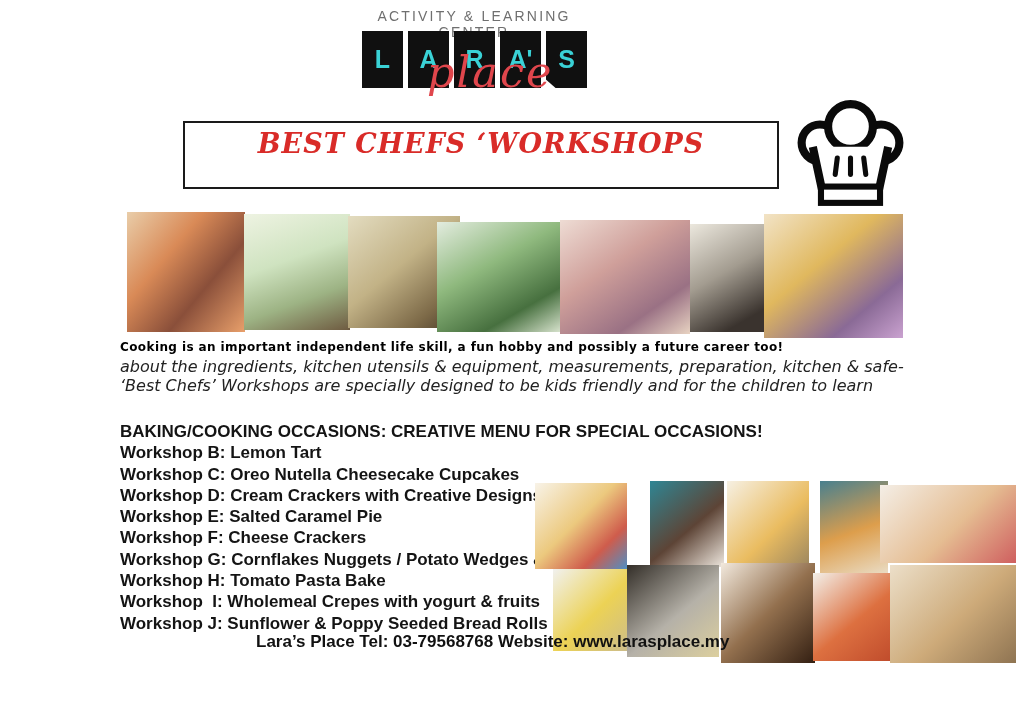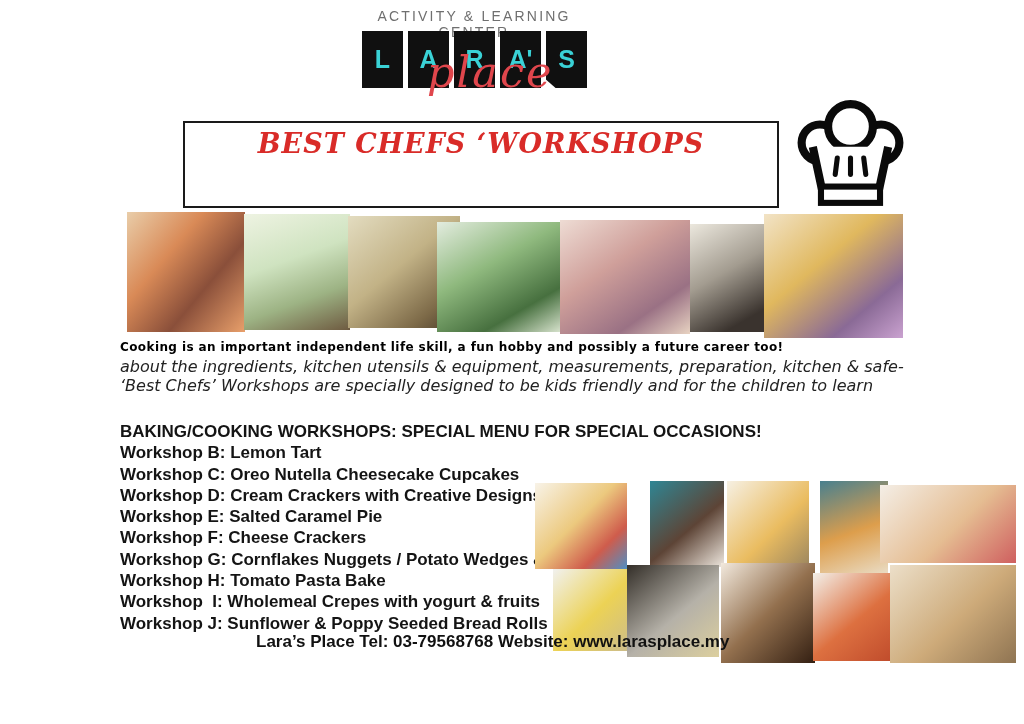--- a/index.html
+++ b/index.html
@@ -15,21 +15,21 @@
   .logo-block { position:relative; width:41px; height:57px; background:#101010;
                 display:flex; align-items:center; justify-content:center;
                 color:var(--logo-cyan); font-weight:bold; font-size:25px;
                 font-family:"Liberation Sans", sans-serif; }
   .logo-block:last-child .notch { position:absolute; left:-3px; bottom:-3px; width:16px; height:14px;
                 background:#fff; clip-path:polygon(0 0, 0 100%, 100% 100%); }
   .logo-script { position:absolute; left:427px; top:47px; font-family:"DejaVu Serif", serif;
                  font-style:italic; font-size:43px; color:var(--script-red); letter-spacing:2px; }
 
   
-  .banner { position:absolute; left:183px; top:121px; width:596px; height:87px;
+  .banner { position:absolute; left:183px; top:121px; width:596px; height:68px;
             border:2px solid #1a1a1a; background:#fff; }
   .banner-title { margin-top:5px; text-align:center; font-family:"DejaVu Serif", serif;
                   font-style:italic; font-weight:bold; font-size:27px; letter-spacing:1px;
                   color:var(--accent-red); }
   .chef-hat { position:absolute; left:788px; top:98px; }
 
   
   .kids-strip { position:absolute; left:127px; top:212px; width:776px; height:128px; }
   .photo { position:absolute; }
   .kp1 { left:0;   top:0;  width:118px; height:120px; }
@@ -125,21 +125,21 @@
     <div class="photo kp8" style="background:linear-gradient(140deg,#f2e3c6 0%,#e0b85e 40%,#8a6a96 75%,#caa2d0 100%)"></div>
   </div>
 
   <div class="intro">
     <div class="l1">Cooking is an important independent life skill, a fun hobby and possibly a future career too!</div>
     <div class="li">about the ingredients, kitchen utensils &amp; equipment, measurements, preparation, kitchen &amp; safe-</div>
     <div class="li">‘Best Chefs’ Workshops are specially designed to be kids friendly and for the children to learn</div>
   </div>
 
   <div class="workshops">
-    <div class="ws-head">BAKING/COOKING WORKSHOPS: SPECIAL MENU FOR SPECIAL OCCASIONS!</div>
+    <div class="ws-head">BAKING/COOKING OCCASIONS: CREATIVE MENU FOR SPECIAL OCCASIONS!</div>
     <div class="ws-line">Workshop B: Lemon Tart</div>
     <div class="ws-line">Workshop C: Oreo Nutella Cheesecake Cupcakes</div>
     <div class="ws-line">Workshop D: Cream Crackers with Creative Designs</div>
     <div class="ws-line">Workshop E: Salted Caramel Pie</div>
     <div class="ws-line">Workshop F: Cheese Crackers</div>
     <div class="ws-line">Workshop G: Cornflakes Nuggets / Potato Wedges &amp; Dip</div>
     <div class="ws-line">Workshop H: Tomato Pasta Bake</div>
     <div class="ws-line">Workshop  I: Wholemeal Crepes with yogurt &amp; fruits</div>
     <div class="ws-line">Workshop J: Sunflower &amp; Poppy Seeded Bread Rolls</div>
   </div>

